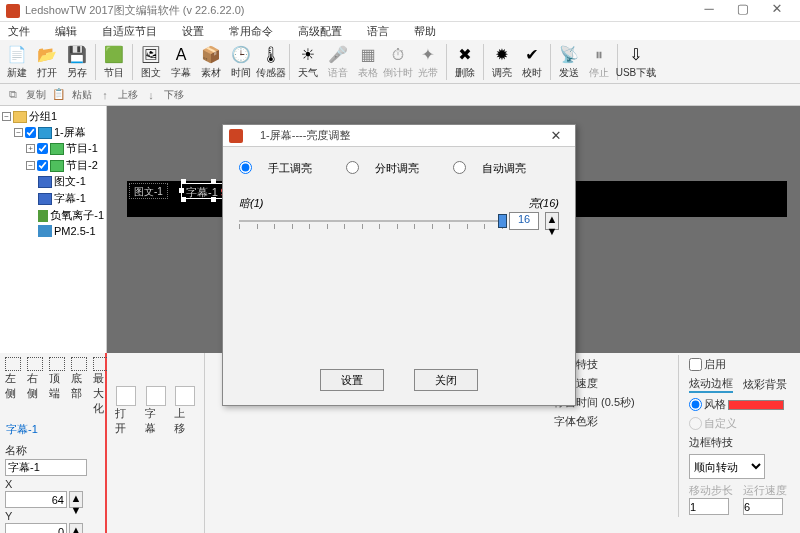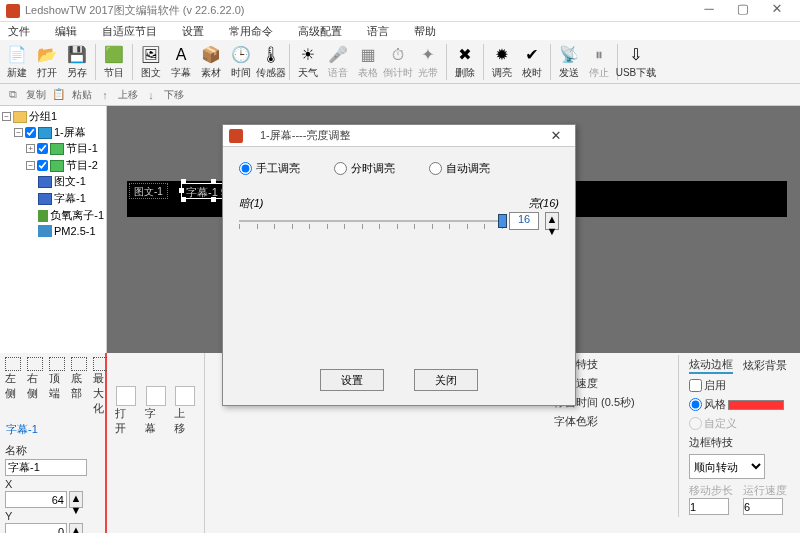--- a/index.html
+++ b/index.html
@@ -66,21 +66,21 @@
   .disabled-text{ color:#aaa; }
 
   
   .dialog { position: absolute; left: 222px; top: 124px; width: 354px; height: 282px; background: #f2f2f2; border: 1px solid #888; box-shadow: 2px 2px 6px rgba(0,0,0,.3); }
   .dialog .dtitle { height: 22px; background: #fff; display: flex; align-items: center; padding: 0 6px; border-bottom: 1px solid #ccc; }
   .dialog .dtitle .dico { width: 14px; height: 14px; background: #c42; margin-right: 5px; border-radius:2px;}
   .dialog .dtitle .dlbl { flex: 1; color: #444; margin-left: 12px; }
   .dialog .dclose { width: 26px; text-align: center; cursor: pointer; color:#444; font-size:13px;}
   .dialog .body { padding: 14px 16px; }
   .dialog .radios { display: flex; gap: 34px; margin-bottom: 20px; }
-  .dialog .radios label { display: flex; align-items: center; gap: 4px; cursor: pointer; }
+  .dialog .radios label { display: flex; align-items: flex-start; gap: 16px; cursor: pointer; }
   .dialog .sliderhead { display:flex; justify-content:space-between; margin-top:16px;font-style:italic; }
   .dialog .sliderwrap { display:flex; align-items:center; gap:6px; }
   .dialog .track { flex:1; height:20px; position:relative; }
   .dialog .track .line { position:absolute; left:0; right:0; top:9px; height:2px; background:#bbb; }
   .dialog .track .ticks { position:absolute; left:0; right:0; top:13px; display:flex; justify-content:space-between; }
   .dialog .track .ticks span{ width:1px; height:5px; background:#999; }
   .dialog .track .thumb { position:absolute; right:-4px; top:3px; width:9px; height:14px; background:#4a90e2; border:1px solid #246; }
   .dialog .numbox { width:30px; height:18px; border:1px solid #888; background:#fff; text-align:center; color:#1a5eb3; }
   .dialog .spin2 { width:14px; height:18px; border:1px solid #888; background:#eee; font-size:7px; display:flex; flex-direction:column;}
   .dialog .spin2 span{flex:1;text-align:center;}
@@ -367,27 +367,27 @@
             <span>运行速度</span>
           </div>
         <div class="row">
             <span>停留时间 (0.5秒)</span>
           </div>
         <div class="row">
             <span>字体色彩</span>
           </div>
       </div>
       <div class="panelcol" style="border-left:1px solid #ccc;padding-left:6px">
+        <div class="row">
+            <input type="checkbox" style="">
+            <span>启用</span>
+          </div>
         <div class="row" style="gap:10px">
             <span style="border-bottom:2px solid #39c">炫动边框</span>
             <span>炫彩背景</span>
-          </div>
-        <div class="row">
-            <input type="checkbox" style="">
-            <span>启用</span>
           </div>
         <div class="row">
             <input type="radio" checked="" style="">
             <span>风格</span> 
             <div class="sw"></div>
           </div>
         <div class="row dim">
             <input type="radio" disabled="" style="">
             <span>自定义</span>
           </div>

